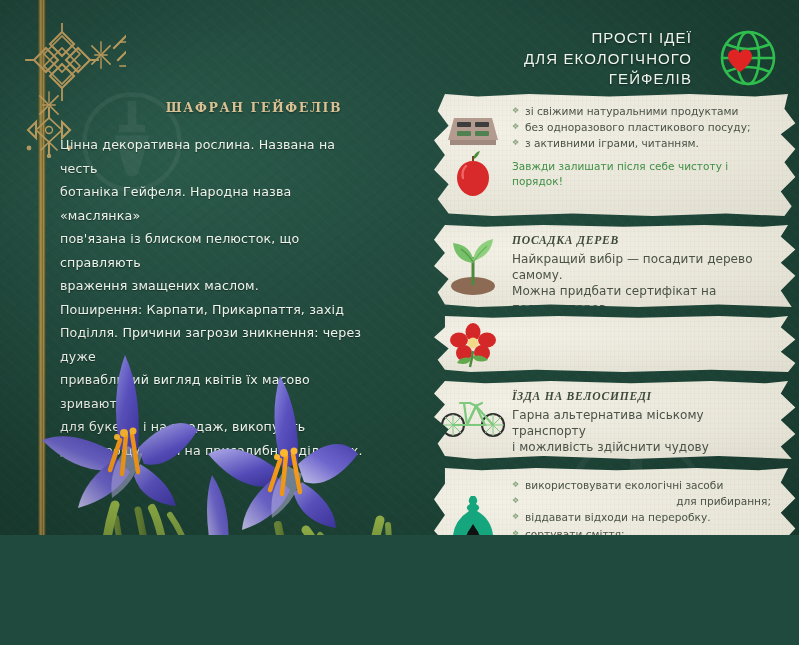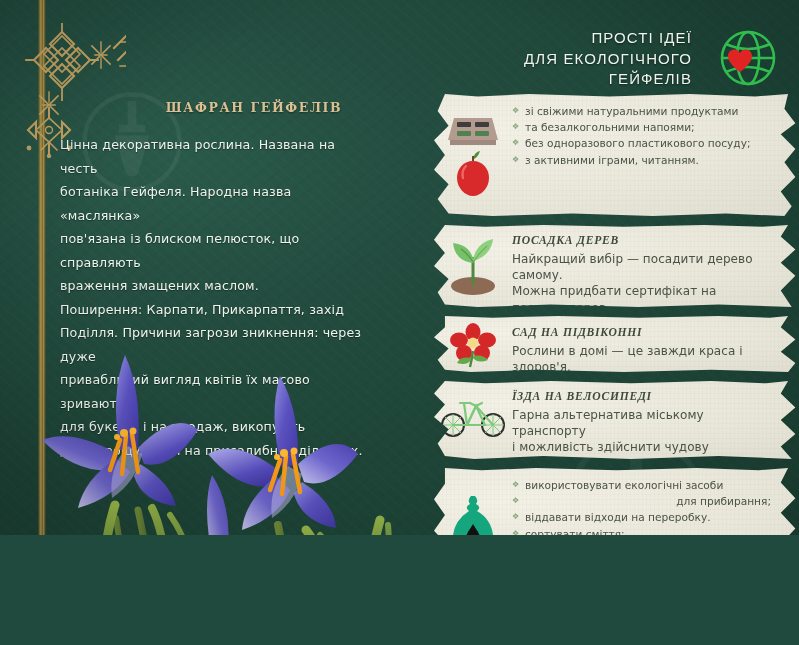--- a/index.html
+++ b/index.html
@@ -362,24 +362,24 @@
               <path d="M31 6 Q33 0 38 -1 Q36 5 32 7 Z" fill="#4c8e3e"></path>
               <rect x="30" y="4" width="2" height="5" fill="#6b4a22"></rect>
               <path d="M31 9 C21 9 15 17 15 26 C15 36 23 44 31 44 C39 44 47 36 47 26 C47 17 41 9 31 9 Z" fill="#d82a2a"></path>
               <path d="M24 14 C21 17 20 22 21 26" stroke="#f06565" stroke-width="2.4" fill="none" stroke-linecap="round"></path>
             </g>
           </svg>
         </div>
         <div class="card-body">
           <ul class="card-list">
             <li>зі свіжими натуральними продуктами</li>
-            <li style="list-style:none;padding-left:13px;">та безалкогольними напоями;</li>
             <li>без одноразового пластикового посуду;</li>
             <li>з активними іграми, читанням.</li>
           </ul>
+          <div class="card-footnote">Завжди залишати після себе чистоту і порядок!</div>
         </div>
       </div>
     </div>
 
     <div class="card" style="height:82px; clip-path:polygon(3% 0%,14% 2%,30% 0%,52% 2%,74% 0%,90% 2%,97% 0%, 95% 14%,99% 30%,95% 46%,99% 62%,95% 80%,98% 100%, 78% 97%,56% 100%,32% 97%,12% 100%,3% 97%, 1% 82%,4% 66%,0% 50%,3% 34%,0% 18%);">
       <div class="card-paper"></div>
       <div class="card-grain"></div>
       <div class="card-inner">
         <div class="card-icon">
           <svg width="60" height="62" viewBox="0 0 60 62">
@@ -412,24 +412,20 @@
               <ellipse cx="35" cy="30" rx="8" ry="8"></ellipse>
               <ellipse cx="17" cy="30" rx="8" ry="8"></ellipse>
               <ellipse cx="12" cy="17" rx="9" ry="7.5"></ellipse>
             </g>
             <circle cx="26" cy="20" r="5.4" fill="#f3d98a"></circle>
             <path d="M26 28 Q25 36 23 44" stroke="#4f8a3c" stroke-width="2.4" fill="none"></path>
             <path d="M24 35 Q14 33 10 40 Q20 43 24 37 Z" fill="#63a84c"></path>
             <path d="M26 33 Q36 31 41 37 Q31 41 26 35 Z" fill="#63a84c"></path>
           </svg>
         </div>
-        <div class="card-body" style="padding-top:10px;">
-          <div class="card-title">САД НА ПІДВІКОННІ</div>
-          <div class="card-line">Рослини в домі — це завжди краса і здоров'я.</div>
-        </div>
       </div>
     </div>
 
     <div class="card" style="height:78px; clip-path:polygon(3% 0%,14% 3%,32% 0%,54% 3%,76% 0%,91% 3%,97% 0%, 95% 16%,99% 34%,95% 50%,99% 68%,95% 84%,98% 100%, 78% 96%,54% 100%,30% 96%,11% 100%,3% 96%, 1% 80%,4% 62%,0% 46%,3% 30%,0% 16%);">
       <div class="card-paper"></div>
       <div class="card-grain"></div>
       <div class="card-inner">
         <div class="card-icon" style="padding-top:13px;">
           <svg width="66" height="44" viewBox="0 0 66 44">
             <g stroke="#2f2f2f" stroke-width="2" fill="none">

